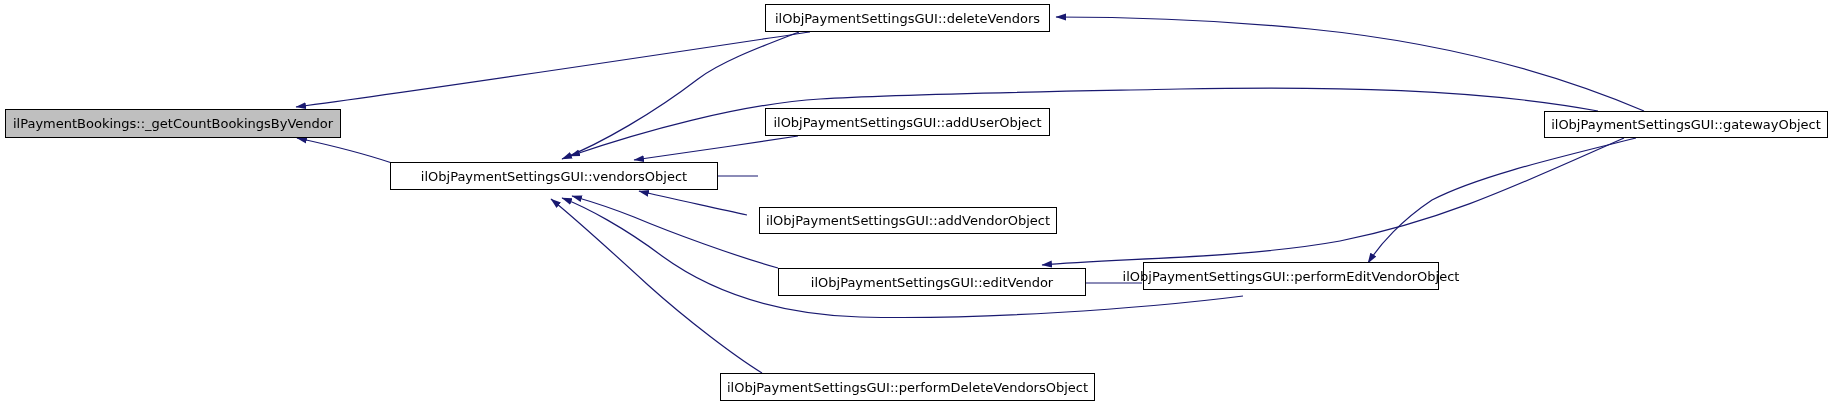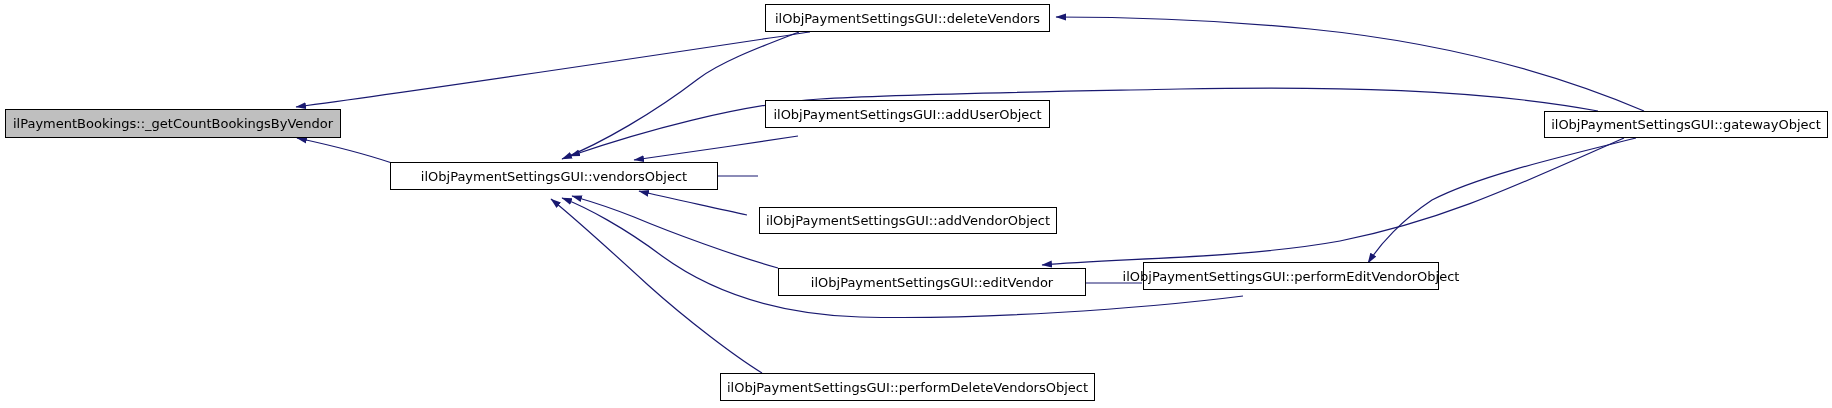--- a/index.html
+++ b/index.html
@@ -61,21 +61,21 @@
     <path class="edge" d="M 1644,111 C 1540,67 1430,41 1310,29 C 1210,19 1110,17 1056,17" marker-end="url(#arrow)"></path>
     <path class="edge" d="M 1624,138 C 1520,184 1445,220 1340,241 C 1240,259 1115,258 1042,265" marker-end="url(#arrow)"></path>
     <path class="edge" d="M 1636,138 C 1560,157 1478,176 1432,200 C 1402,220 1380,244 1368,263" marker-end="url(#arrow)"></path>
     <path class="edge" d="M 1142,283 L 1047,283" marker-end="url(#arrow)"></path>
   </svg>
 
   <div class="node" style="left:765px;top:4px;width:285px;height:28px;">ilObjPaymentSettingsGUI::deleteVendors</div>
 
   <div class="node highlight" style="left:5px;top:109px;width:336px;height:29px;">ilPaymentBookings::_getCountBookingsByVendor</div>
 
-  <div class="node" style="left:765px;top:100px;width:285px;height:28px;">ilObjPaymentSettingsGUI::addUserObject</div>
+  <div class="node" style="left:765px;top:108px;width:285px;height:28px;">ilObjPaymentSettingsGUI::addUserObject</div>
 
   <div class="node" style="left:390px;top:162px;width:328px;height:28px;">ilObjPaymentSettingsGUI::vendorsObject</div>
 
   <div class="node" style="left:759px;top:161px;width:298px;height:27px;margin-top:46px;">ilObjPaymentSettingsGUI::addVendorObject</div>
 
 
   <div class="node" style="left:778px;top:268px;width:308px;height:28px;">ilObjPaymentSettingsGUI::editVendor</div>
 
   <div class="node" style="left:1143px;top:262px;width:296px;height:28px;">ilObjPaymentSettingsGUI::performEditVendorObject</div>
 

